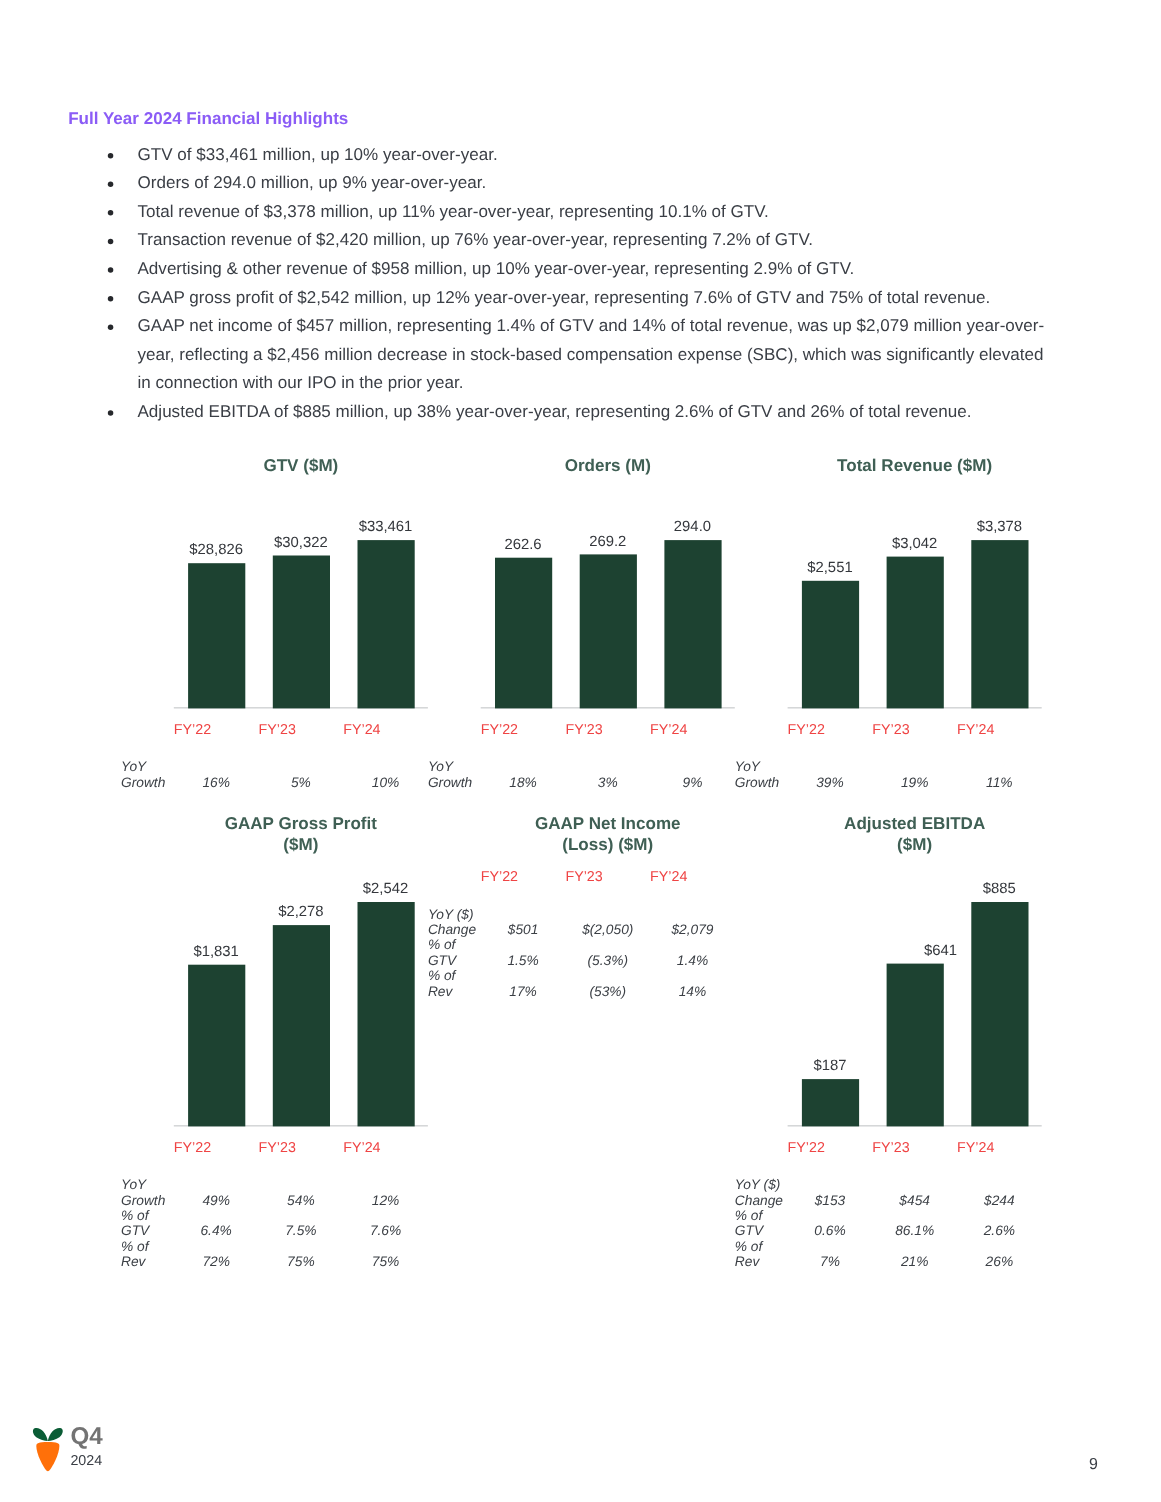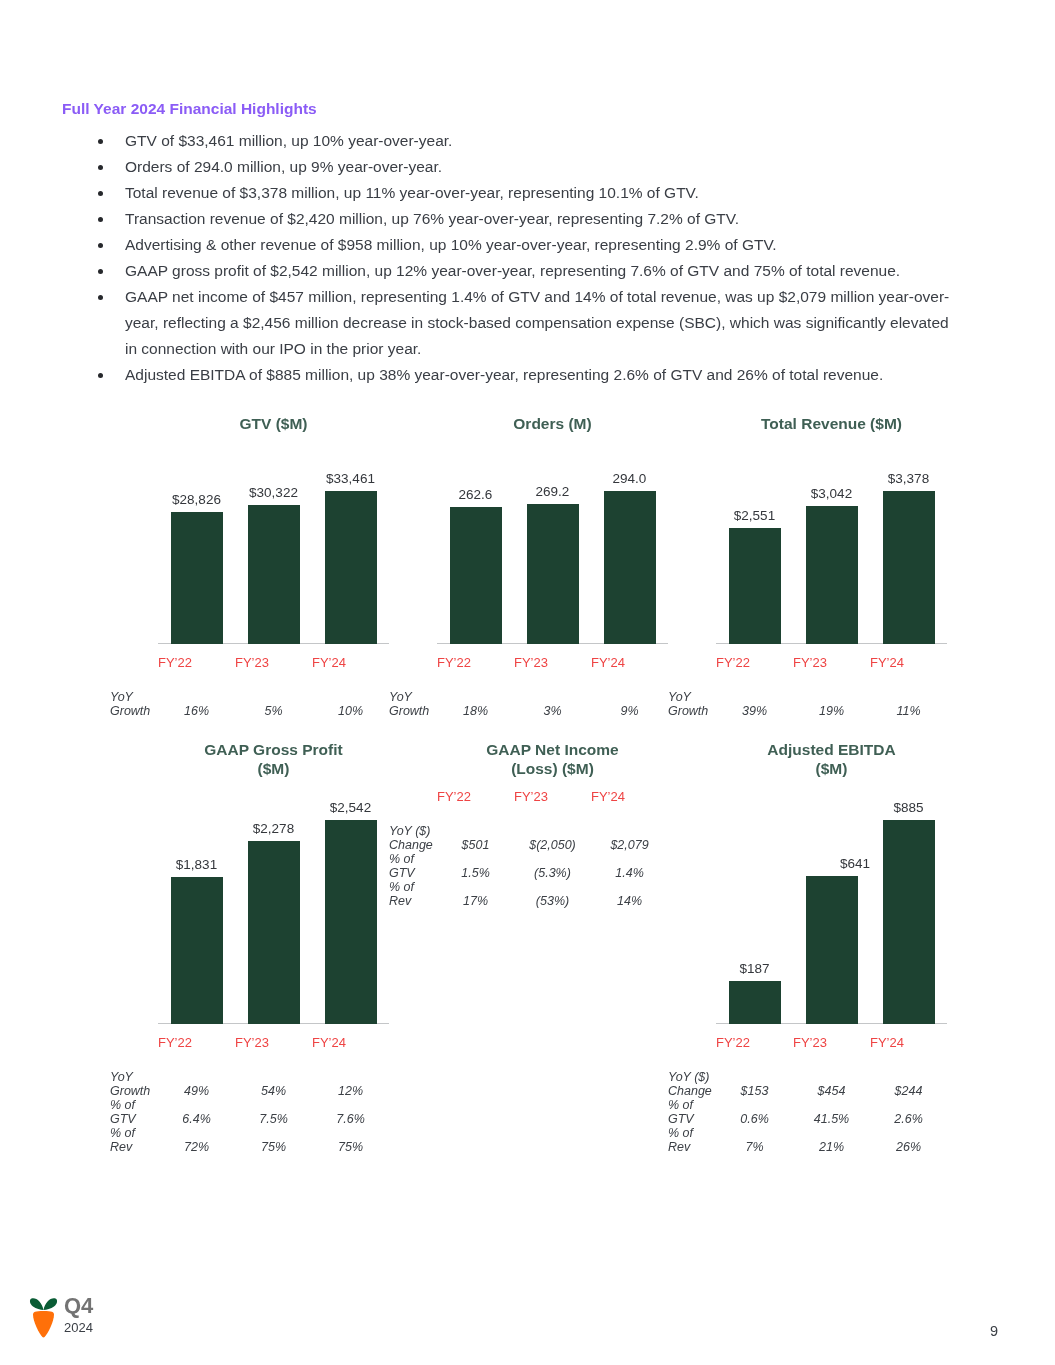--- a/index.html
+++ b/index.html
@@ -242,21 +242,21 @@
           <div class="stats-row">
             <div class="stats-label">YoY ($)
 Change</div>
             <div class="stats-val">$153</div>
             <div class="stats-val">$454</div>
             <div class="stats-val">$244</div>
           </div>
           <div class="stats-row">
             <div class="stats-label">% of GTV</div>
             <div class="stats-val">0.6%</div>
-            <div class="stats-val">41.5%</div>
+            <div class="stats-val">86.1%</div>
             <div class="stats-val">2.6%</div>
           </div>
           <div class="stats-row">
             <div class="stats-label">% of Rev</div>
             <div class="stats-val">7%</div>
             <div class="stats-val">21%</div>
             <div class="stats-val">26%</div>
           </div>
         </div>
     </div>

